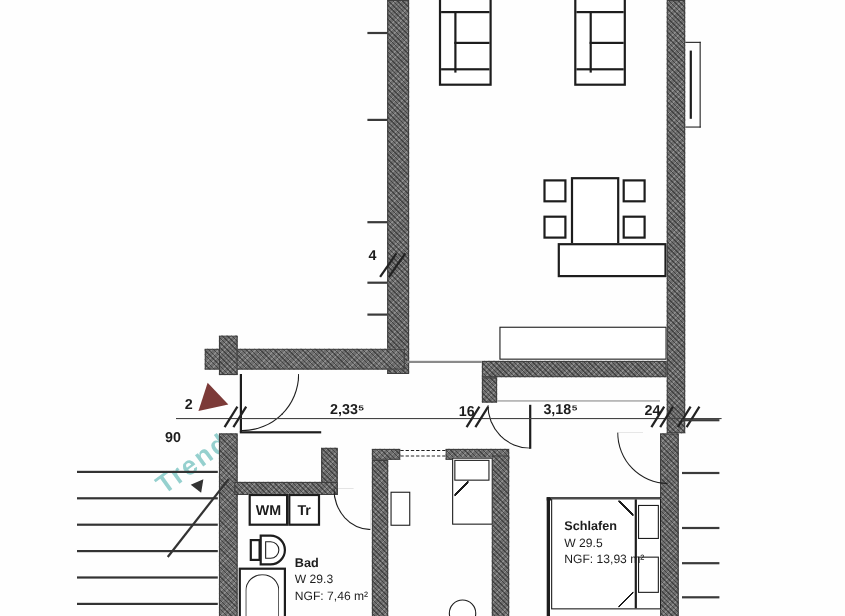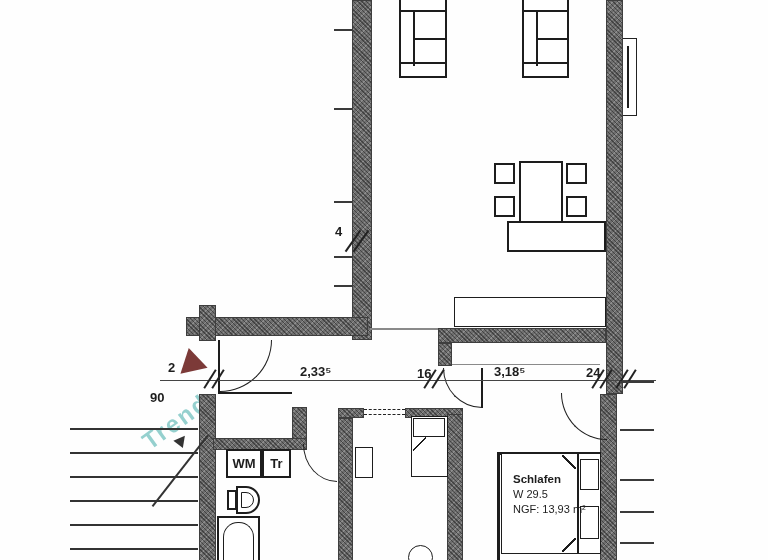--- a/index.html
+++ b/index.html
@@ -165,20 +165,25 @@
   <div class="furn1" style="left:501px;top:453px;width:100px;height:101px"></div>
   <div class="fl" style="left:577px;top:454px;width:1.5px;height:99px"></div>
   <div class="furn1" style="left:580px;top:459px;width:19px;height:31px"></div>
   <div class="furn1" style="left:580px;top:506px;width:19px;height:33px"></div>
   <div class="fold fold-up" style="left:562px;top:455px;width:14px;height:14px"></div>
   <div class="fold fold-dn" style="left:562px;top:538px;width:14px;height:14px"></div>
 
 
 
 
+  <div class="roomlabel" style="left:268px;top:505px">
+    <div class="rname">Bad</div>
+    <div>W 29.3</div>
+    <div>NGF: 7,46 m²</div>
+  </div>
 
 
   <div class="roomlabel" style="left:513px;top:472px">
     <div class="rname">Schlafen</div>
     <div>W 29.5</div>
     <div>NGF: 13,93 m²</div>
   </div>
 
 </div>
 

